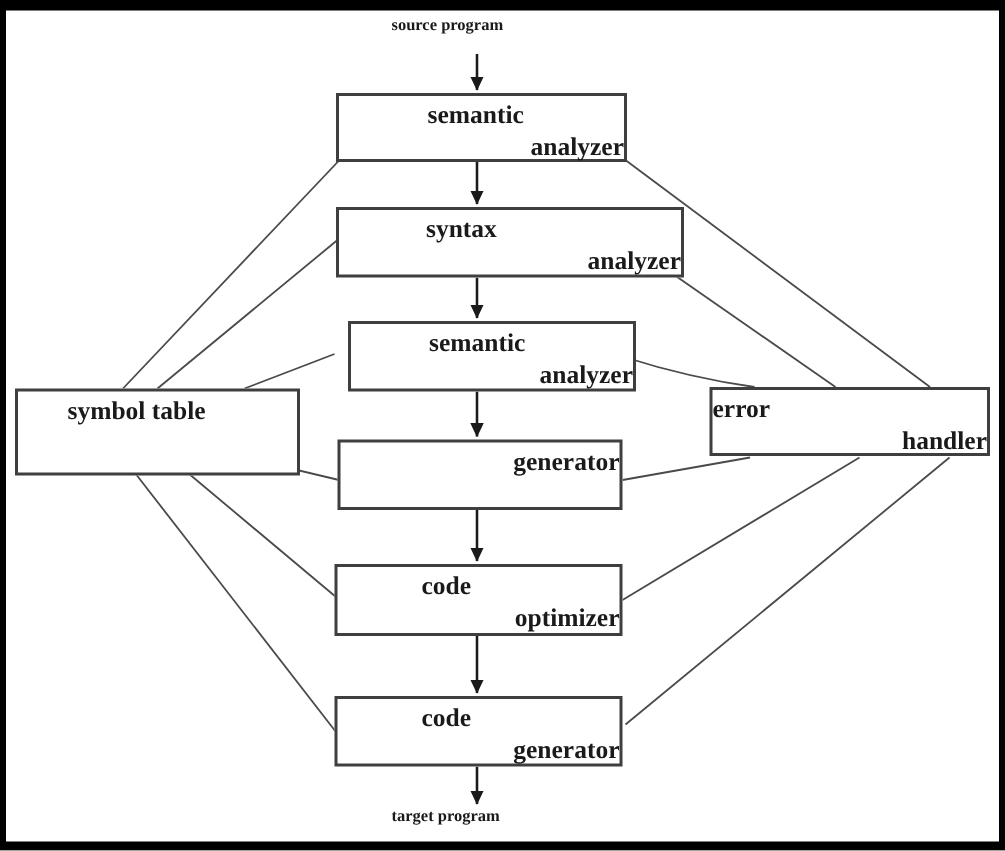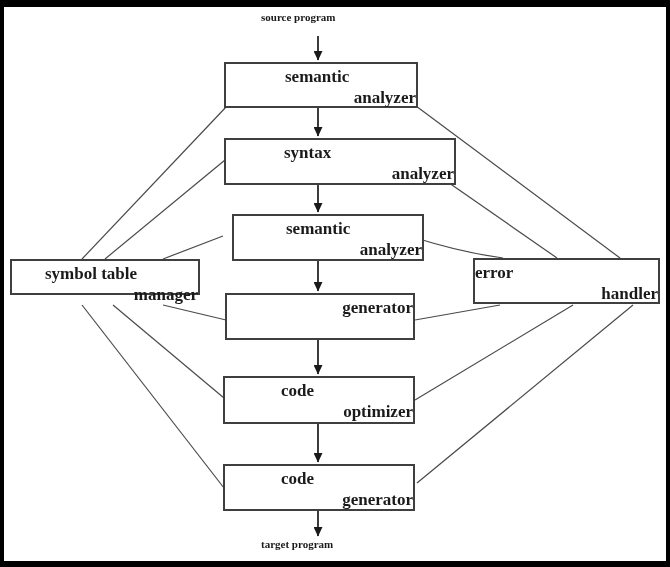--- a/index.html
+++ b/index.html
@@ -42,21 +42,21 @@
     font-size:11px;
     font-weight:bold;
     white-space:nowrap;
   }
   #box-lexical      { left:224px; top:62px;  width:194px; height:46px; padding-left:59px; }
   #box-syntax       { left:224px; top:138px; width:232px; height:47px; padding-left:58px; }
   #box-semantic     { left:232px; top:214px; width:192px; height:47px; padding-left:52px; }
   #box-intermediate { left:225px; top:293px; width:190px; height:47px; padding-left:20px; }
   #box-optimizer    { left:223px; top:376px; width:192px; height:48px; padding-left:56px; }
   #box-generator    { left:223px; top:464px; width:192px; height:47px; padding-left:56px; }
-  #box-symbol       { left:10px;  top:259px; width:190px; height:36px; padding-left:33px; }
+  #box-symbol       { left:10px;  top:259px; width:190px; height:58px; padding-left:33px; }
   #box-error        { left:473px; top:258px; width:187px; height:46px; }
   #label-source { left:261px; top:11px; }
   #label-target { left:261px; top:538px; }
 </style>
 </head>
 <body>
 
 <div id="canvas">
 
   <svg id="wires" viewBox="0 0 670 567" xmlns="http://www.w3.org/2000/svg">
@@ -121,21 +121,20 @@
     <span class="l2">optimizer</span>
   </div>
 
   <div class="node phase" id="box-generator">
     <span class="l1">code</span>
     <span class="l2">generator</span>
   </div>
 
   <div class="node" id="box-symbol">
     <span class="l1">symbol table</span>
-    <span class="l2">manager</span>
   </div>
 
   <div class="node" id="box-error">
     <span class="l1">error</span>
     <span class="l2">handler</span>
   </div>
 
   <div class="freelabel" id="label-target">target program</div>
 
   <div id="frame"></div>

